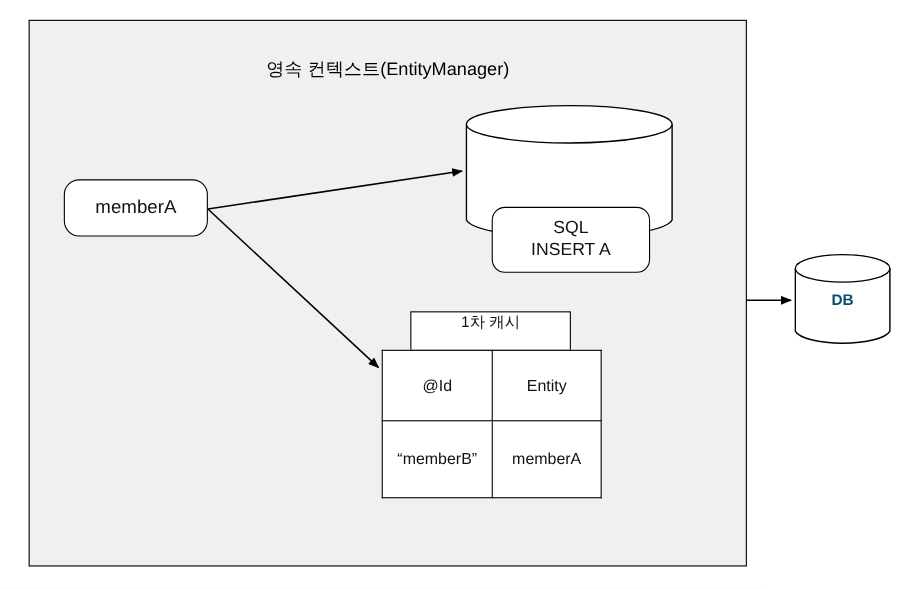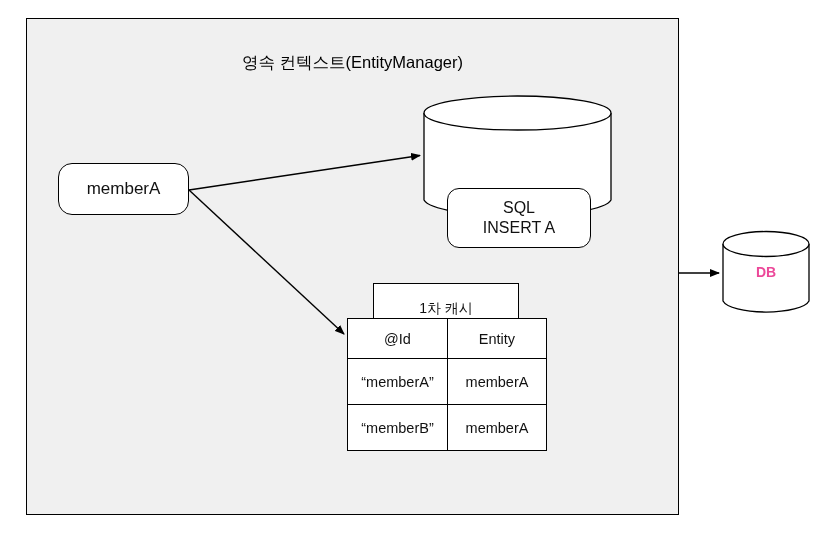--- a/index.html
+++ b/index.html
@@ -101,21 +101,21 @@
   #cache-caption {
     position: absolute;
     left: 373px;
     top: 283px;
     width: 146px;
     height: 36px;
     background: #ffffff;
     border: 1.4px solid #000000;
     box-sizing: border-box;
     display: flex;
-    align-items: flex-end;
+    align-items: flex-start;
     justify-content: center;
     font-size: 14px;
     color: #111111;
   }
   
   #cache-table {
     position: absolute;
     left: 347px;
     top: 318px;
     width: 199px;
@@ -123,21 +123,21 @@
     border-collapse: collapse;
     background: #ffffff;
     table-layout: fixed;
   }
   #cache-table td, #cache-table th {
     border: 1.4px solid #000000;
     text-align: center;
     font-weight: normal;
     font-size: 14.5px;
     color: #111111;
-    padding: 0;
+    padding: 12px;
   }
   #cache-table thead th { height: 39px; }
   #cache-table tbody td { height: 45px; }
   #cache-table col.c1 { width: 100px; }
   #cache-table col.c2 { width: 99px; }
   
   #db-cylinder {
     position: absolute;
     left: 722px;
     top: 230px;
@@ -146,21 +146,21 @@
   }
   #db-cylinder svg { display: block; }
   #db-label {
     position: absolute;
     left: 722px;
     top: 264px;
     width: 88px;
     text-align: center;
     font-size: 14px;
     font-weight: bold;
-    color: #ec4899;
+    color: #0c4a6e;
   }
   
   #arrows {
     position: absolute;
     left: 0;
     top: 0;
     width: 820px;
     height: 535px;
     pointer-events: none;
   }
@@ -199,24 +199,20 @@
         <col class="c2">
       </colgroup>
     <thead>
       <tr>
         <th>@Id</th>
         <th>Entity</th>
       </tr>
     </thead>
     <tbody>
       <tr>
-        <td>“memberA”</td>
-        <td>memberA</td>
-      </tr>
-      <tr>
         <td>“memberB”</td>
         <td>memberA</td>
       </tr>
     </tbody>
   </table>
 
   <div id="db-cylinder">
     <svg width="88" height="85" viewBox="0 0 88 85" xmlns="http://www.w3.org/2000/svg">
       <path d="M1,14 L1,71 A43.5,13 0 0 0 87,71 L87,14" fill="#ffffff" stroke="#000000" stroke-width="1.3"></path>
       <ellipse cx="44" cy="14" rx="43" ry="12.5" fill="#ffffff" stroke="#000000" stroke-width="1.3"></ellipse>

